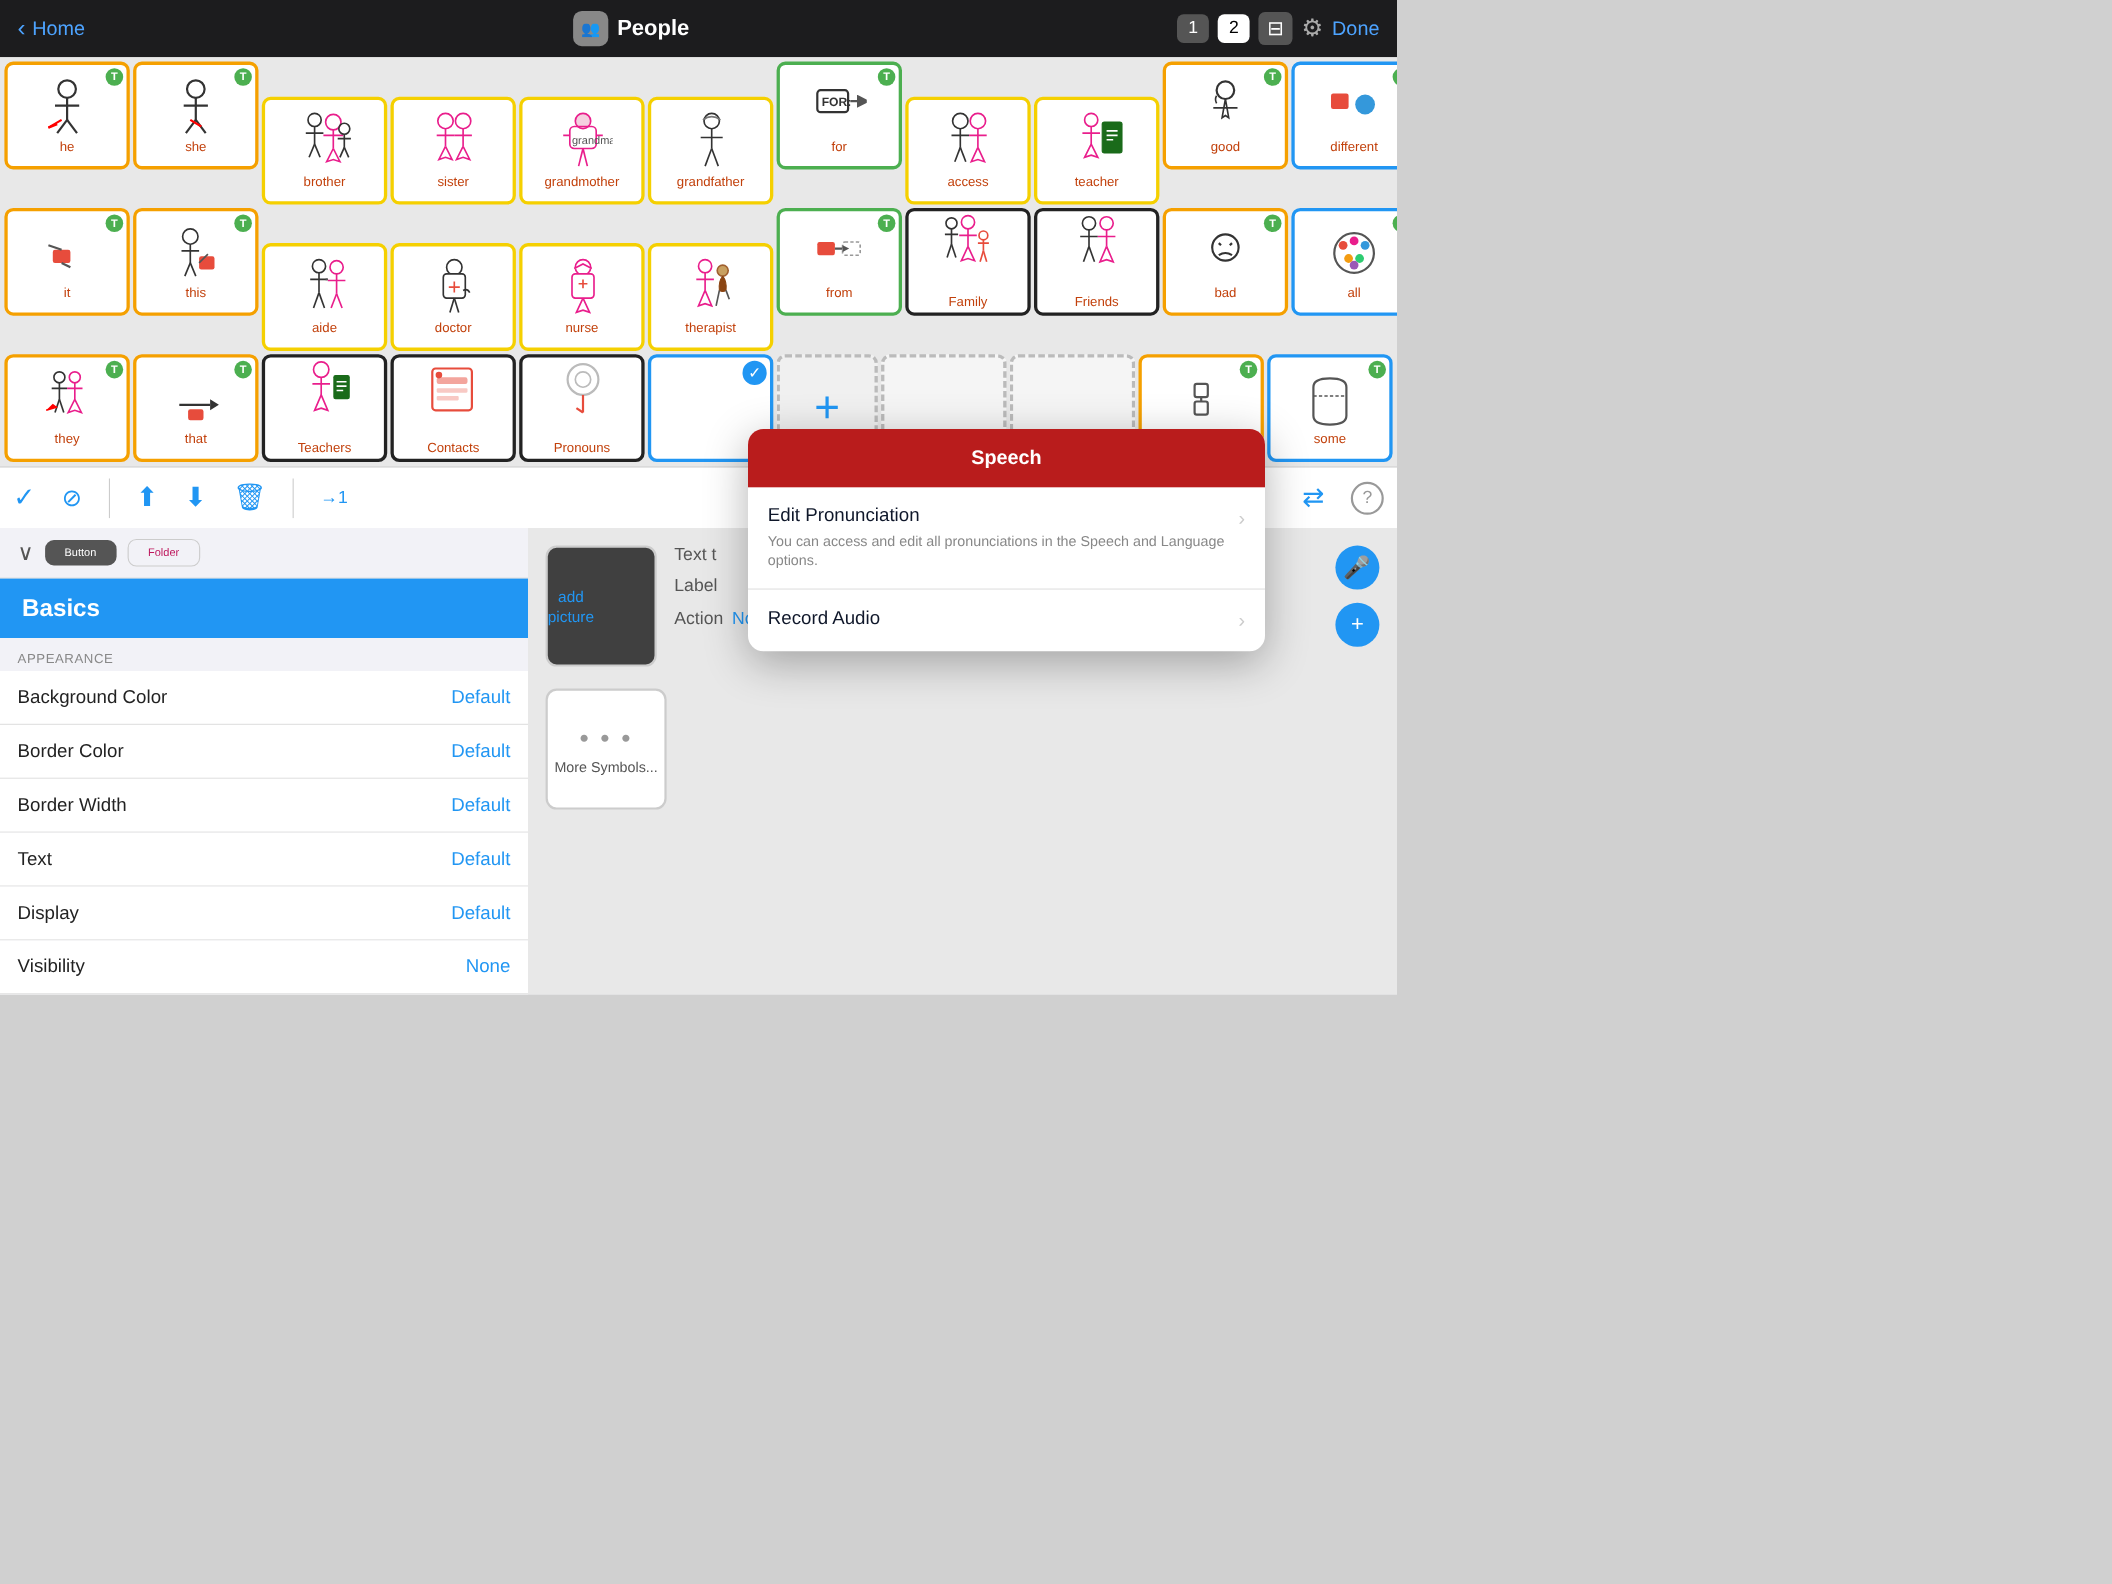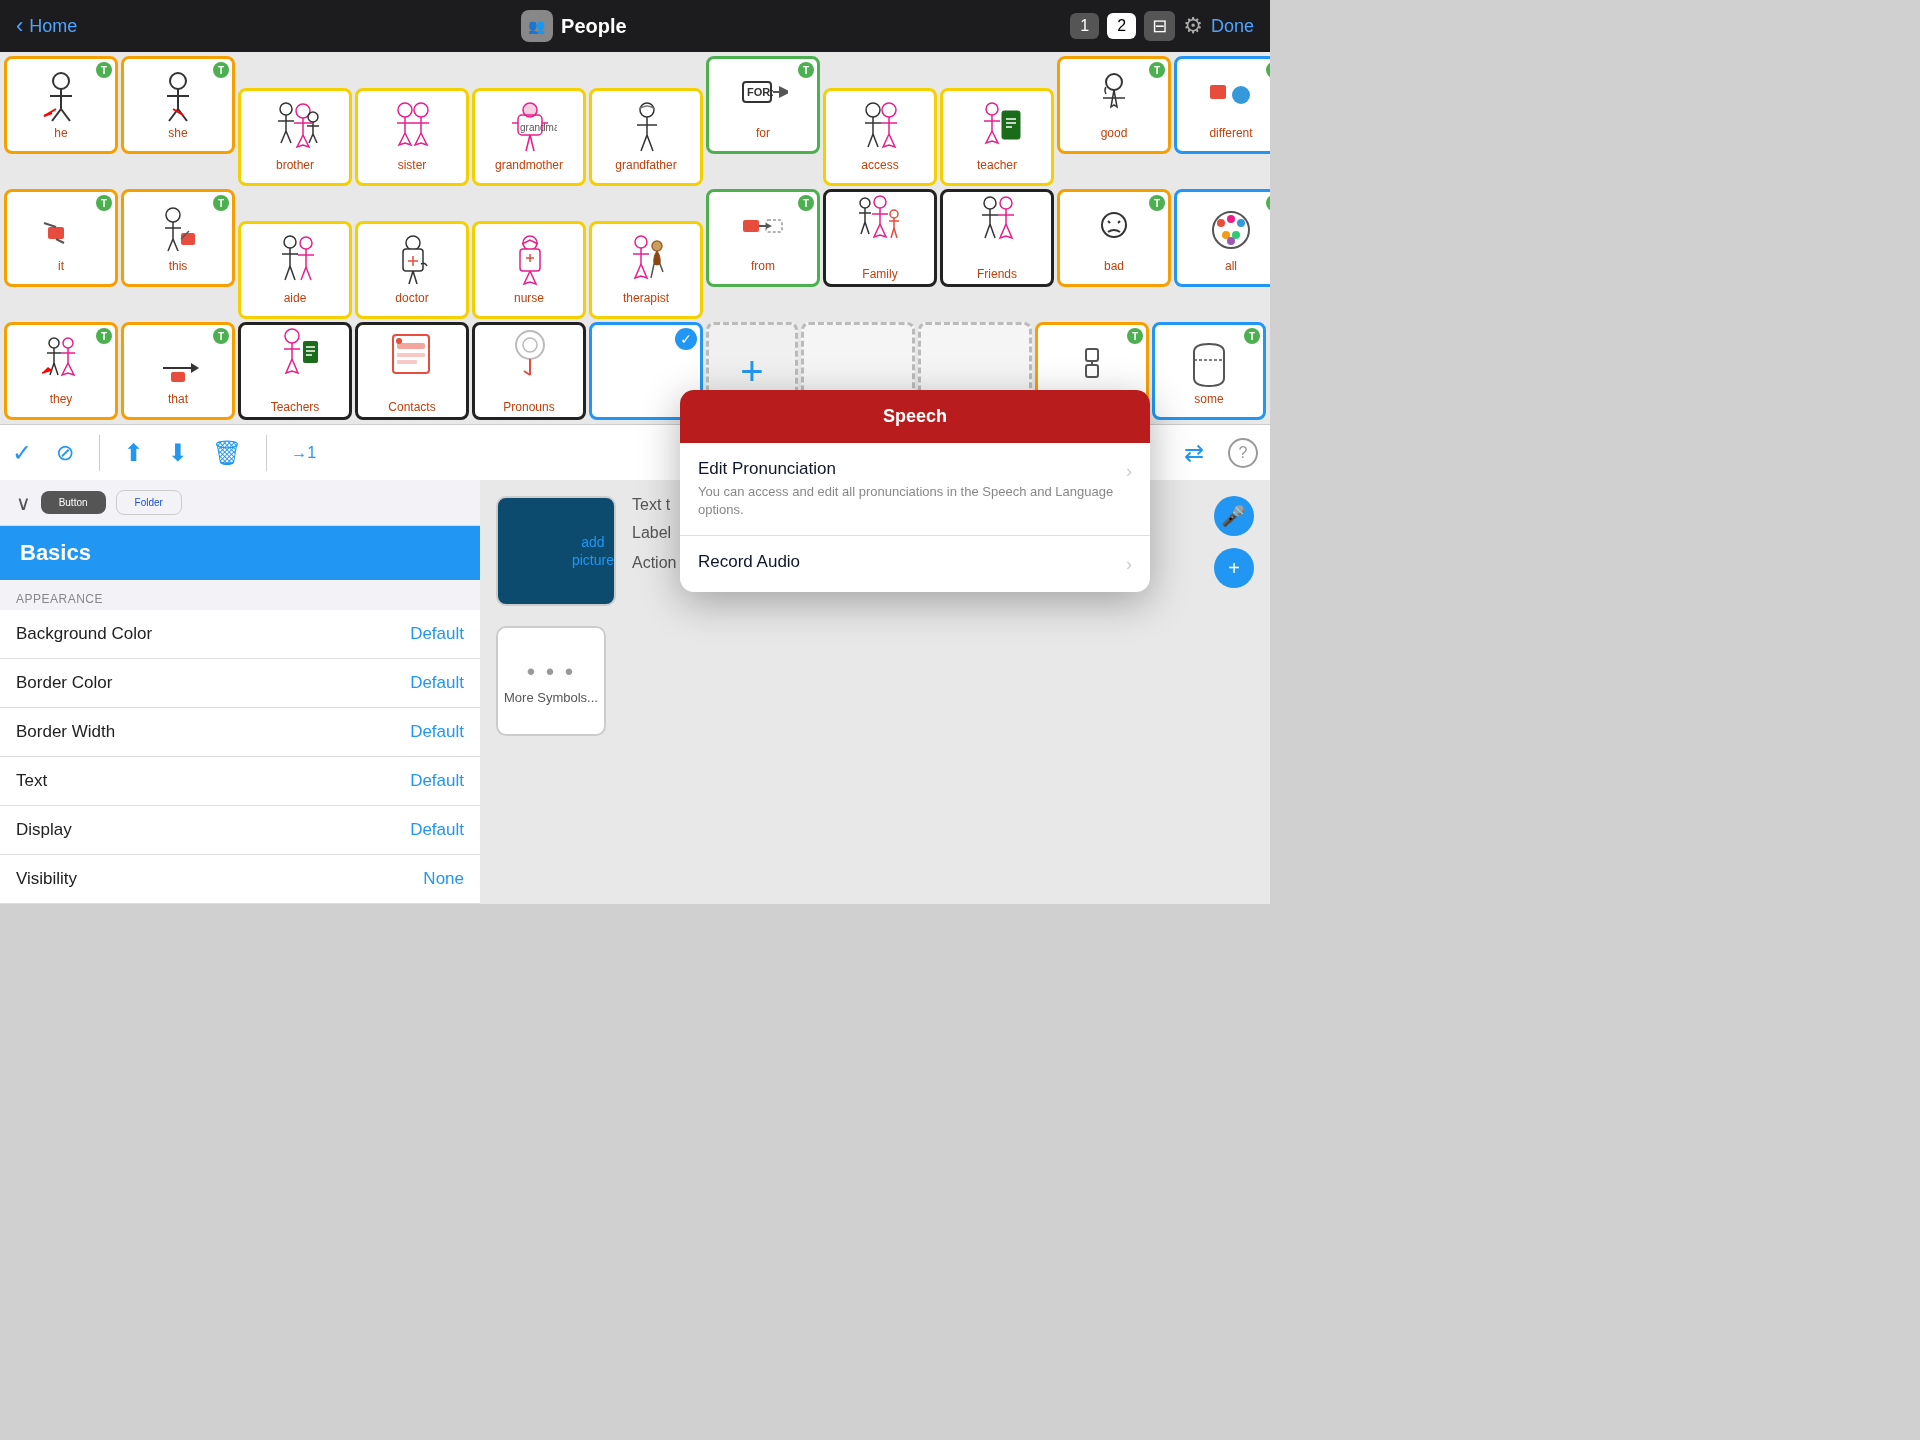--- a/index.html
+++ b/index.html
@@ -95,21 +95,21 @@
       display: flex;
       align-items: center;
       padding: 10px 16px;
       gap: 10px;
       border-bottom: 1px solid #ddd;
       background: #f2f2f7;
     }
     .panel-dropdown { font-size: 20px; color: #555; background: none; border: none; cursor: pointer; }
     .panel-type-btn { padding: 6px 18px; border-radius: 8px; font-size: 10px; cursor: pointer; border: none; }
     .panel-type-btn.active { background: #555; color: white; }
-    .panel-type-btn.inactive { background: none; color: #1d4ed8; border: 1px solid #ccc; }
+    .panel-type-btn.inactive { background: none; color: #be185d; border: 1px solid #ccc; }
     .panel-selected-item {
       background: #2196f3;
       padding: 14px 20px;
       font-size: 22px;
       font-weight: 600;
       color: white;
     }
     .appearance-label {
       font-size: 12px;
       color: #888;
@@ -131,28 +131,28 @@
     
     .right-edit-panel {
       flex: 1;
       background: #e8e8e8;
       padding: 16px;
       display: flex;
       flex-direction: column;
       gap: 12px;
     }
     .add-picture-box {
-      width: 120px;
+      width: 101px;
       height: 110px;
-      background: #0c4a6e;
+      background: #404040;
       border: 2px solid #ccc;
       border-radius: 10px;
       display: flex;
       align-items: center;
-      justify-content: flex-end;
+      justify-content: flex-start;
       color: #2196f3;
       font-size: 14px;
       text-align: center;
       cursor: pointer;
       line-height: 1.3;
     }
     .more-symbols-box {
       width: 110px;
       height: 110px;
       background: white;

